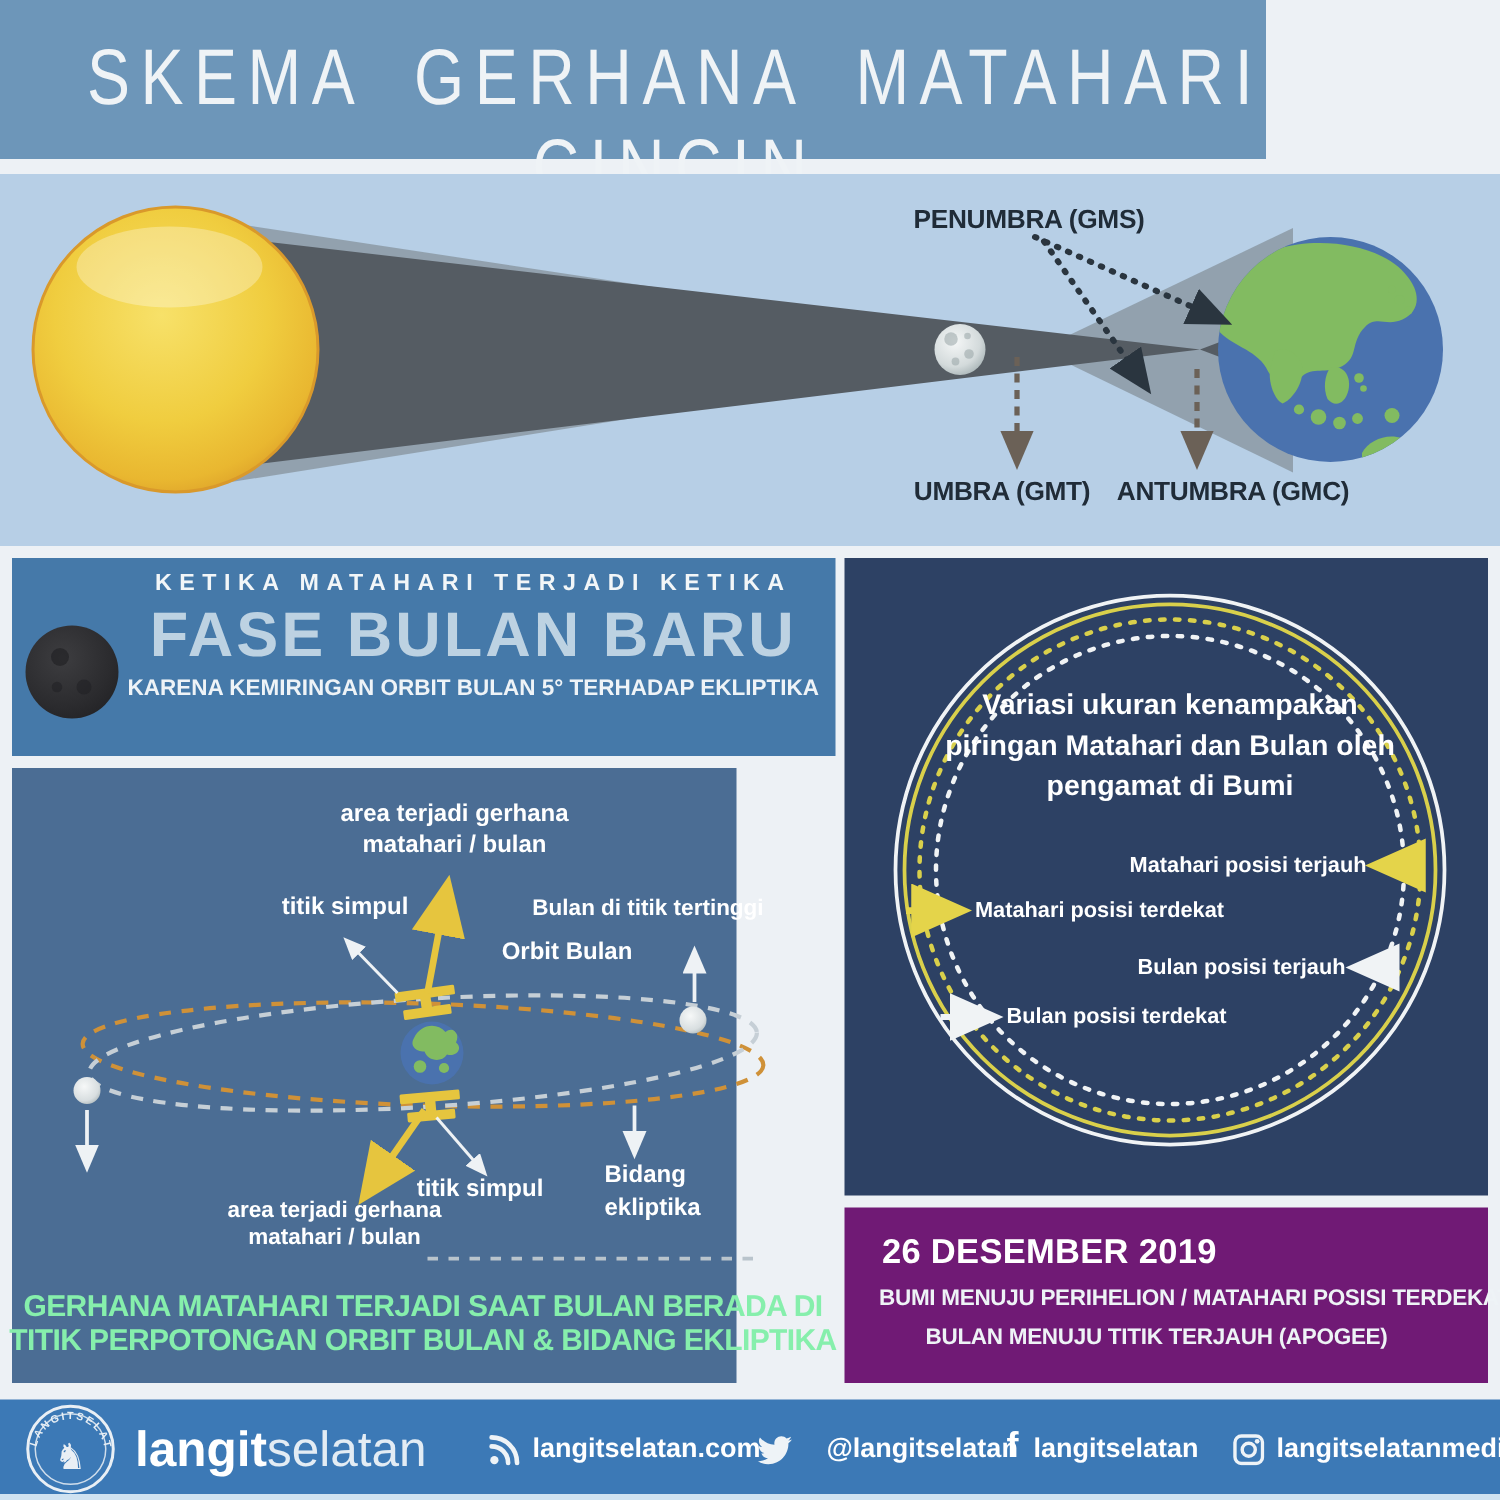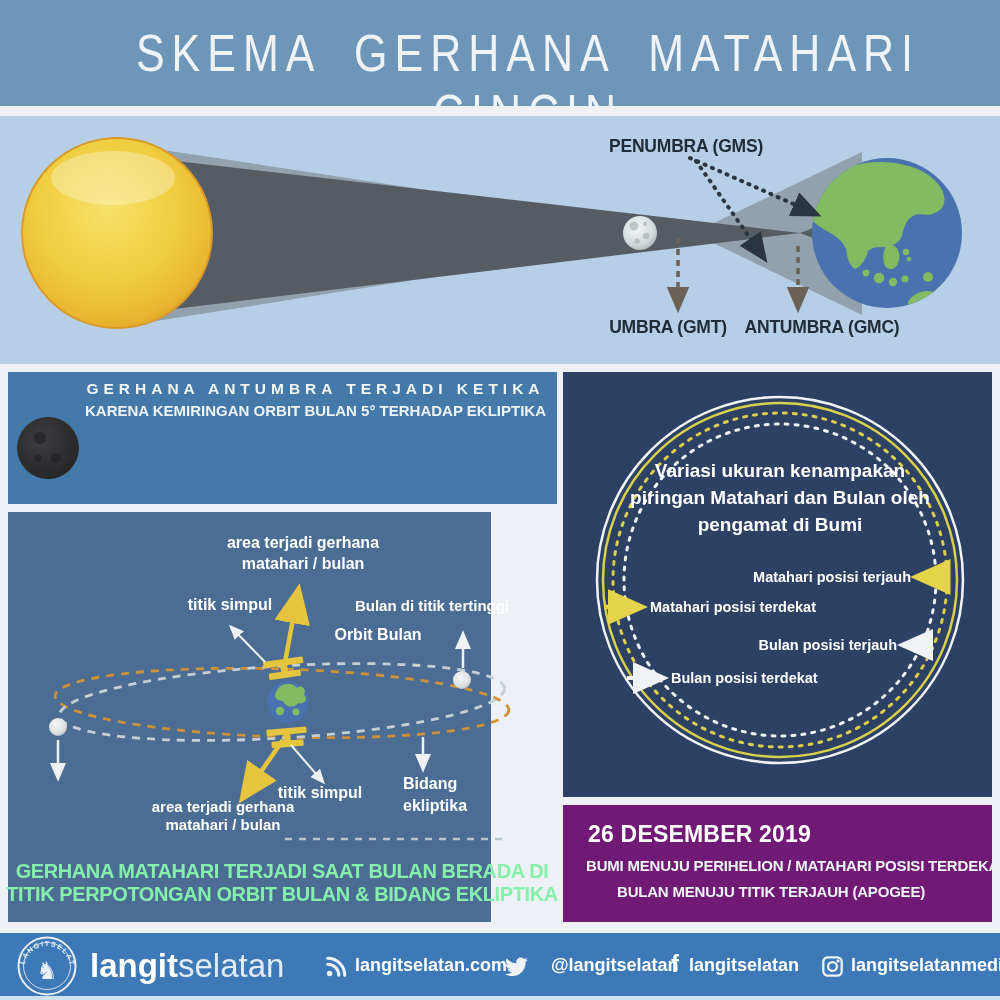--- a/index.html
+++ b/index.html
@@ -3,21 +3,21 @@
 <meta charset="utf-8">
 <style>
   html,body{margin:0;padding:0;}
   body{width:1000px;height:1000px;position:relative;overflow:hidden;
        background:#edf1f5;font-family:"Liberation Sans",sans-serif;}
   .abs{position:absolute;}
   .lbl{position:absolute;color:#fff;font-weight:bold;white-space:nowrap;}
   .ctr{transform:translateX(-50%);text-align:center;}
 
   
-  #header{left:0;top:0;width:1000px;height:106px;background:#6d96b9;}
+  #header{left:0;top:0;width:844px;height:106px;background:#6d96b9;}
   #header .title{display:block;text-align:center;color:#eff3f6;font-size:43px;
       font-weight:300;letter-spacing:7px;word-spacing:16px;
       transform:translateX(28px) scaleY(1.22);transform-origin:center;
       margin-top:34px;font-family:"Liberation Sans",sans-serif;}
 
   
   #eclipse-panel{left:0;top:116px;width:1000px;height:248px;background:#b7cfe6;}
   .ecl-lbl{color:#202c38;font-size:17.5px;letter-spacing:-0.2px;}
 
   
@@ -151,21 +151,22 @@
         <stop offset="70%" stop-color="#2b2b2e"></stop>
         <stop offset="100%" stop-color="#222225"></stop>
       </radialGradient>
     </defs>
     <circle cx="34" cy="34" r="31" fill="url(#dmGrad)"></circle>
     <circle cx="26" cy="24" r="6" fill="#1e1e21" opacity="0.6"></circle>
     <circle cx="42" cy="44" r="5" fill="#1e1e21" opacity="0.5"></circle>
     <circle cx="24" cy="44" r="3.5" fill="#1e1e21" opacity="0.5"></circle>
   </svg>
   <div id="fase-text">
-    <div class="fase-kicker">GERHANA ANTUMBRA TERJADI KETIKA</div>
+    <div class="fase-kicker">KETIKA MATAHARI TERJADI KETIKA</div>
+    <div class="fase-head">FASE BULAN BARU</div>
     <div class="fase-sub2">KARENA KEMIRINGAN ORBIT BULAN 5° TERHADAP EKLIPTIKA</div>
   </div>
 </div>
 
 <div id="orbit-panel" class="abs">
   <svg width="549" height="410" viewBox="0 0 549 410">
     <defs>
       <radialGradient id="smMoon" cx="40%" cy="35%" r="70%">
         <stop offset="0%" stop-color="#f6f8f8"></stop>
         <stop offset="75%" stop-color="#d8dee0"></stop>

